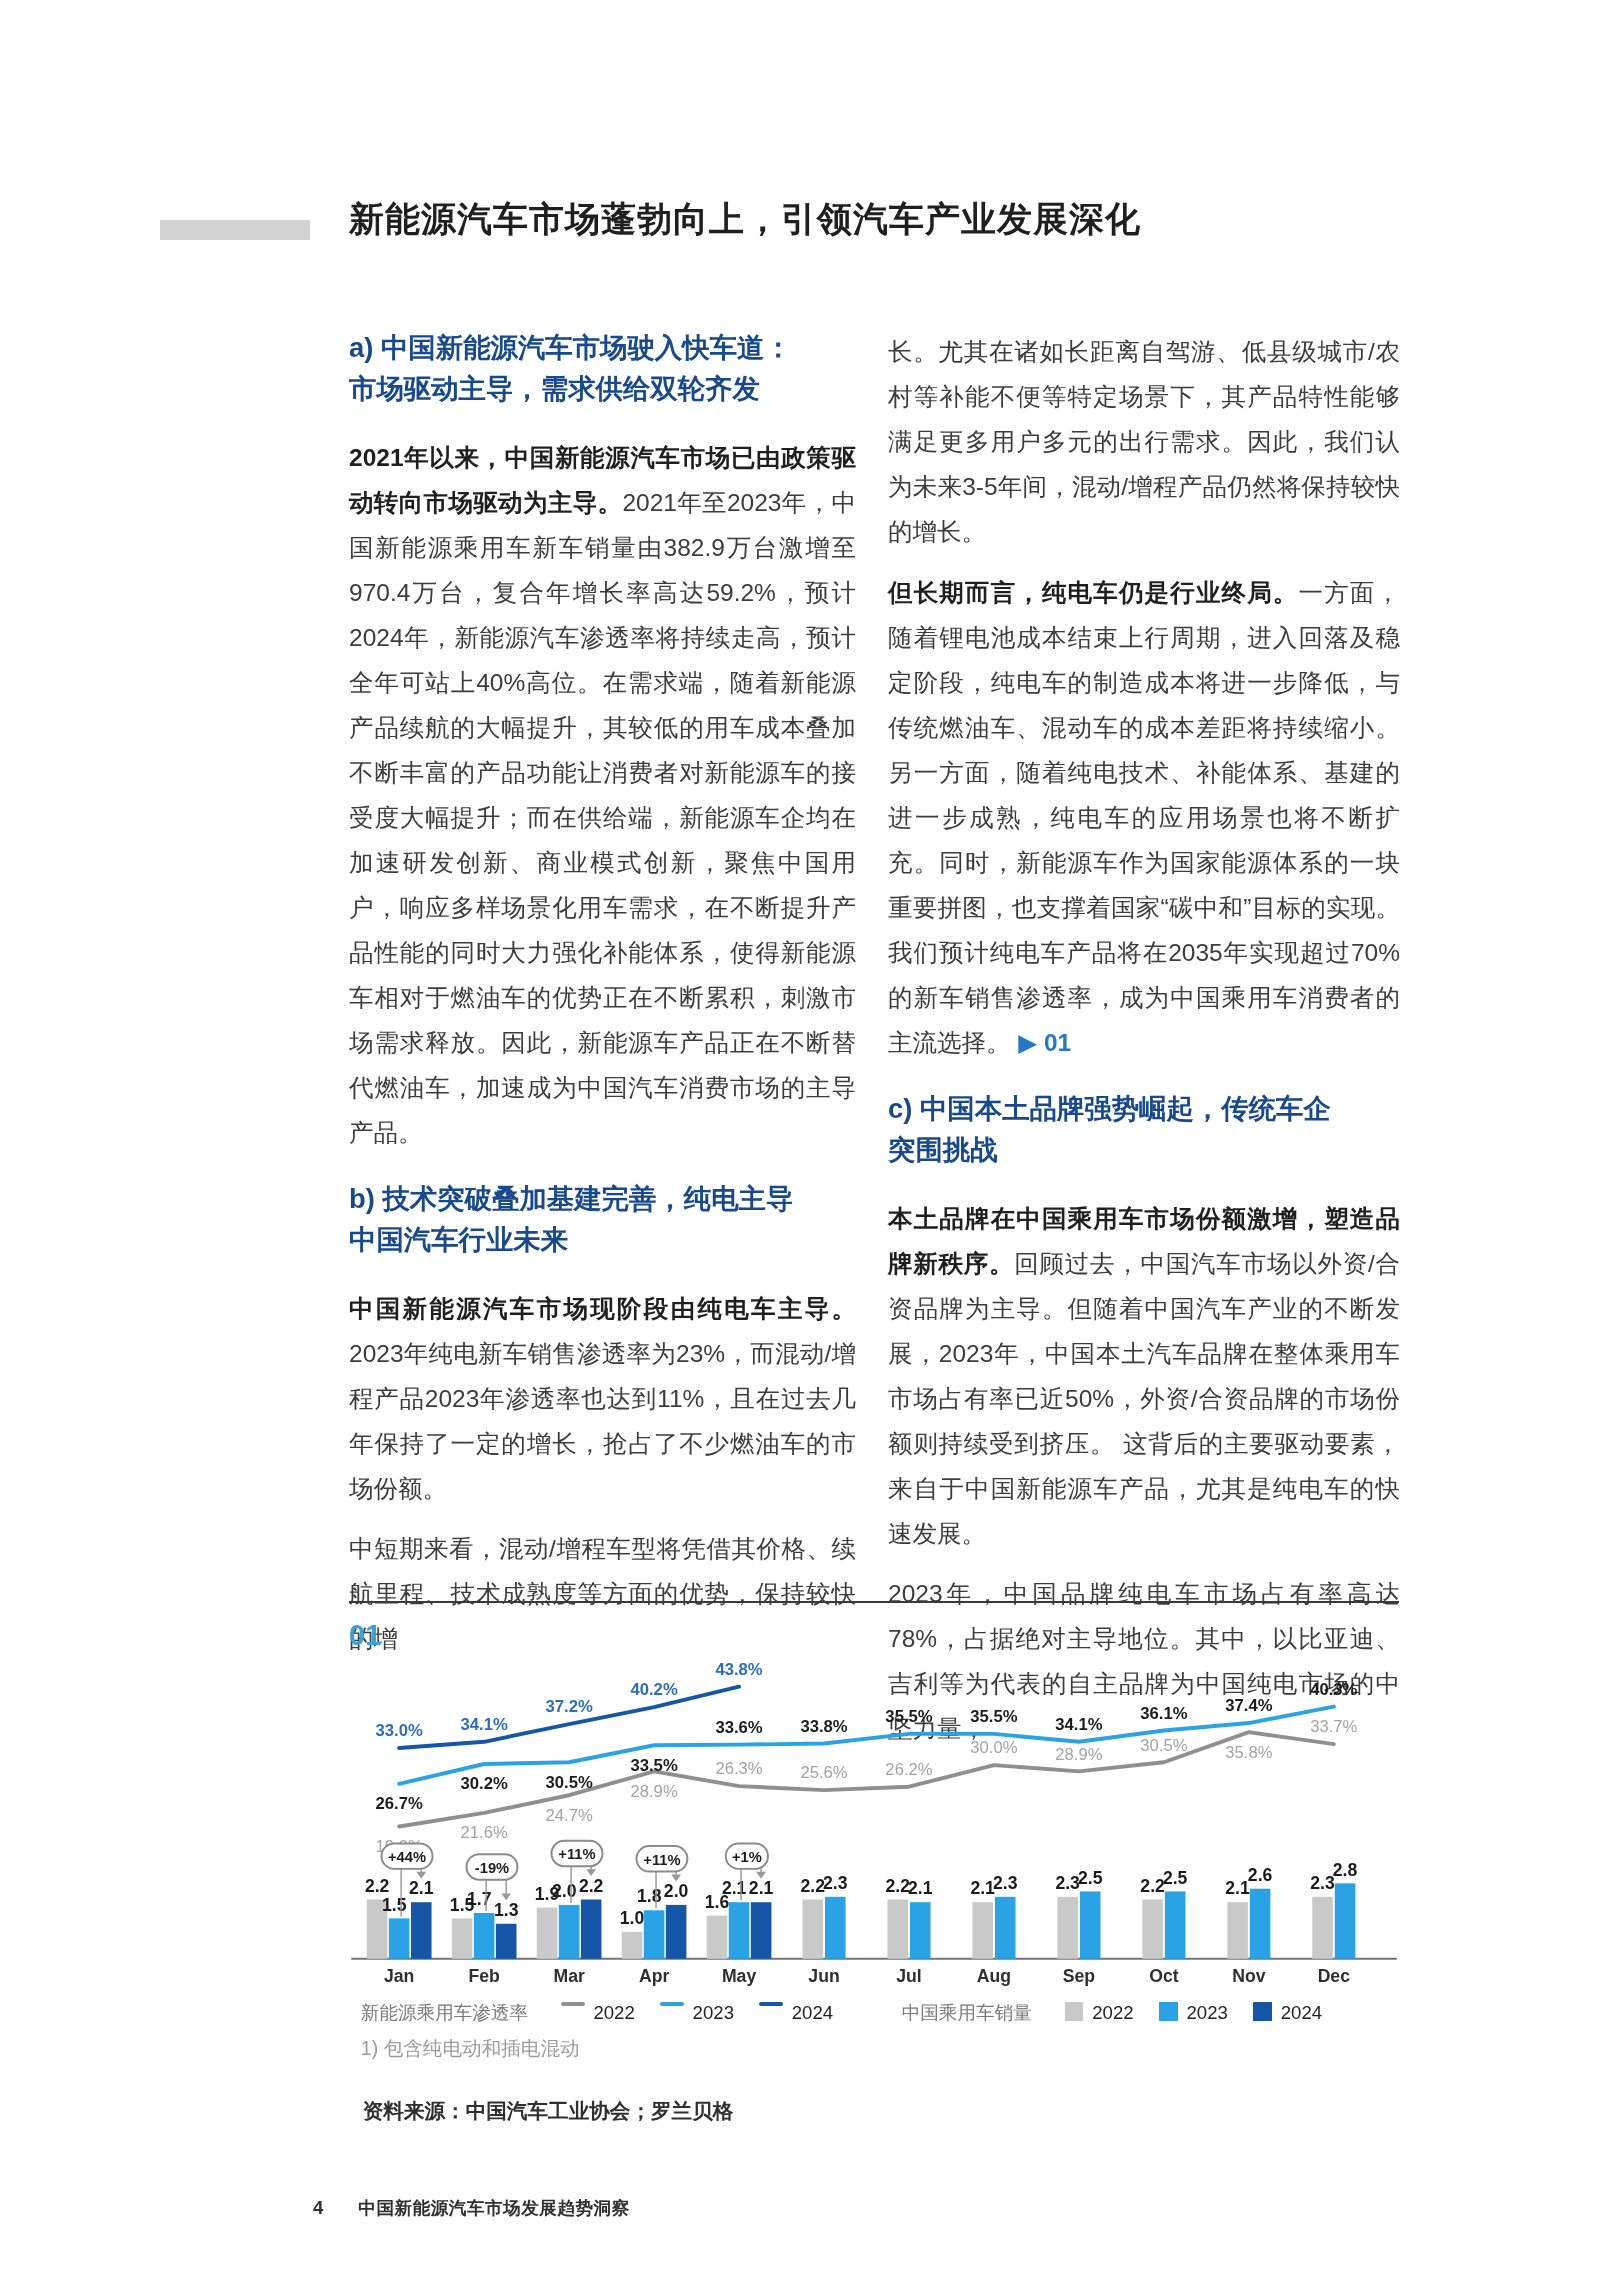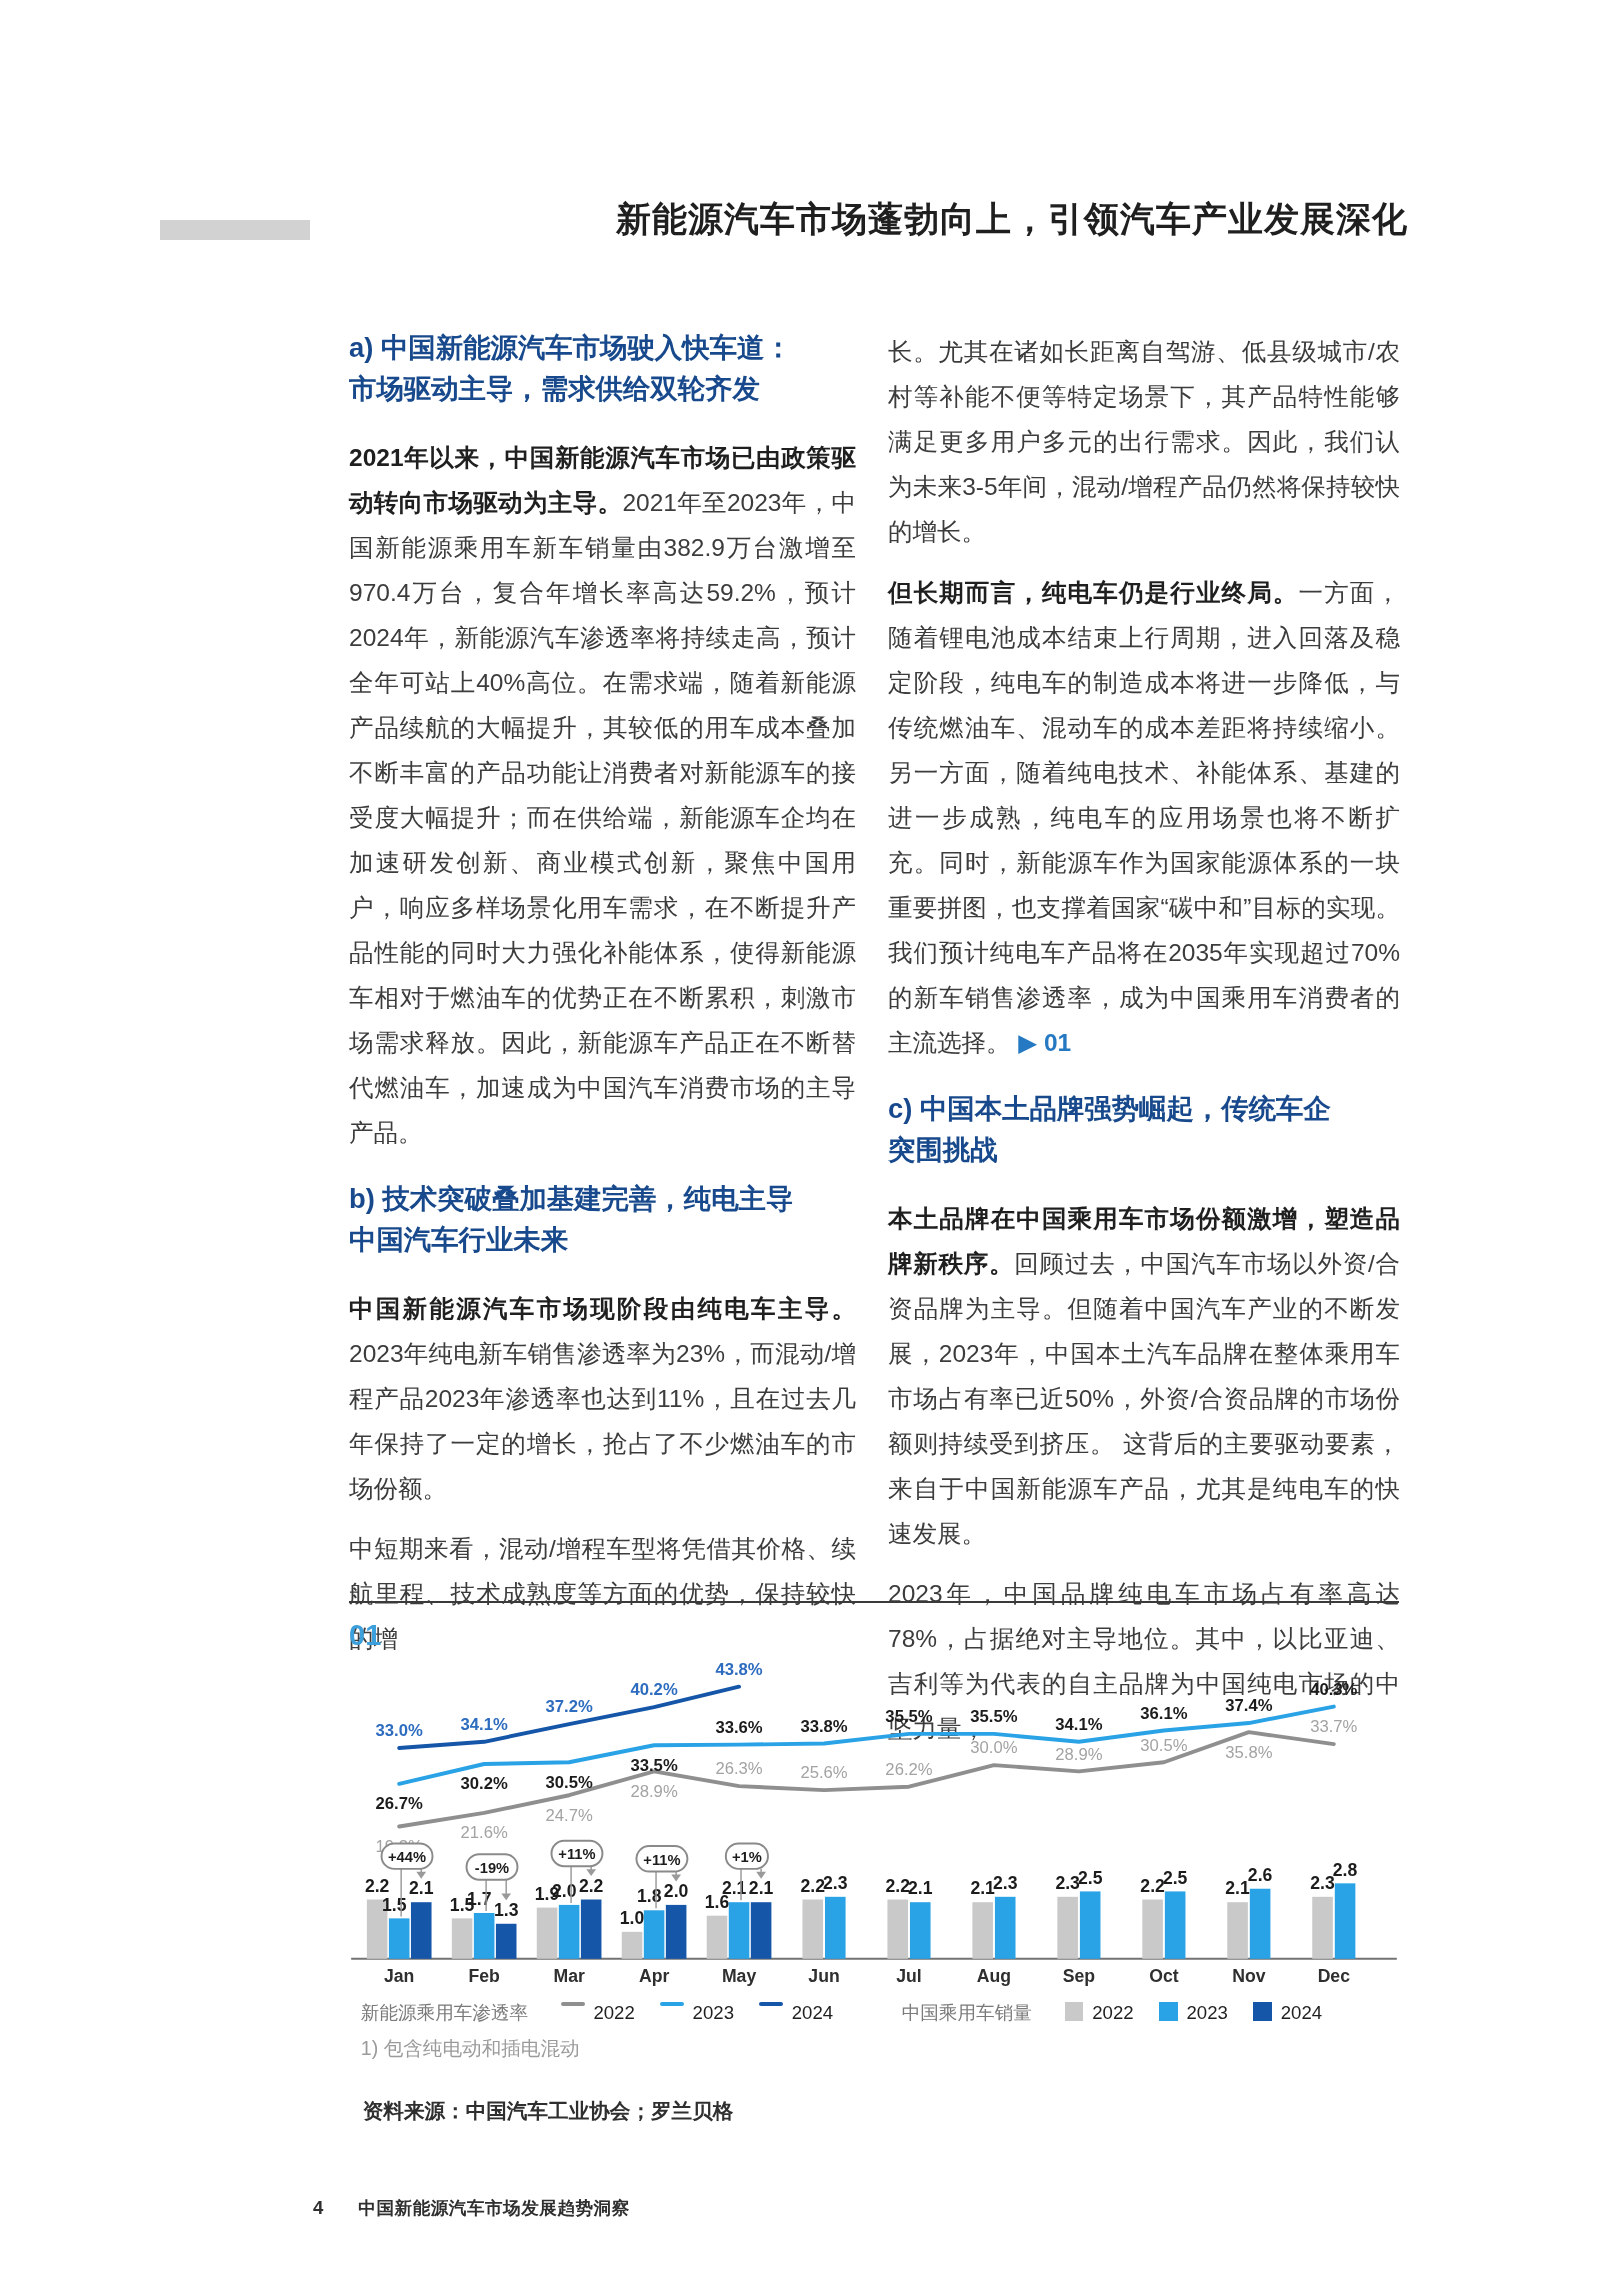--- a/index.html
+++ b/index.html
@@ -11,21 +11,21 @@
   *{box-sizing:border-box;}
   html,body{margin:0;padding:0;background:#e8e8e8;}
   .page{
     position:relative;width:1621px;height:2293px;background:#ffffff;
     font-family:"Liberation Sans","DejaVu Sans",sans-serif;
     overflow:hidden;margin:0 auto;
   }
   .accent-bar{position:absolute;left:160px;top:220px;width:150px;height:19.6px;background:var(--accent-bar-gray);}
   .page-title{
     position:absolute;left:349px;top:196px;margin:0;width:1059px;
-    font-size:35px;font-weight:700;color:#1f1f1f;letter-spacing:1px;line-height:1.3;text-align:right;
+    font-size:35px;font-weight:700;color:#1f1f1f;letter-spacing:1px;line-height:1.3;
   }
   .col{position:absolute;}
   .col-left{left:349px;top:327px;width:507px;}
   .col-right{left:888px;top:329px;width:512px;}
   h2.sec{
     font-size:27.4px;line-height:41px;font-weight:700;color:var(--heading-blue);
     margin:23.5px 0 25.5px 0;
   }
   .col-left h2.sec:first-child{margin-top:0;}
   p.body{

